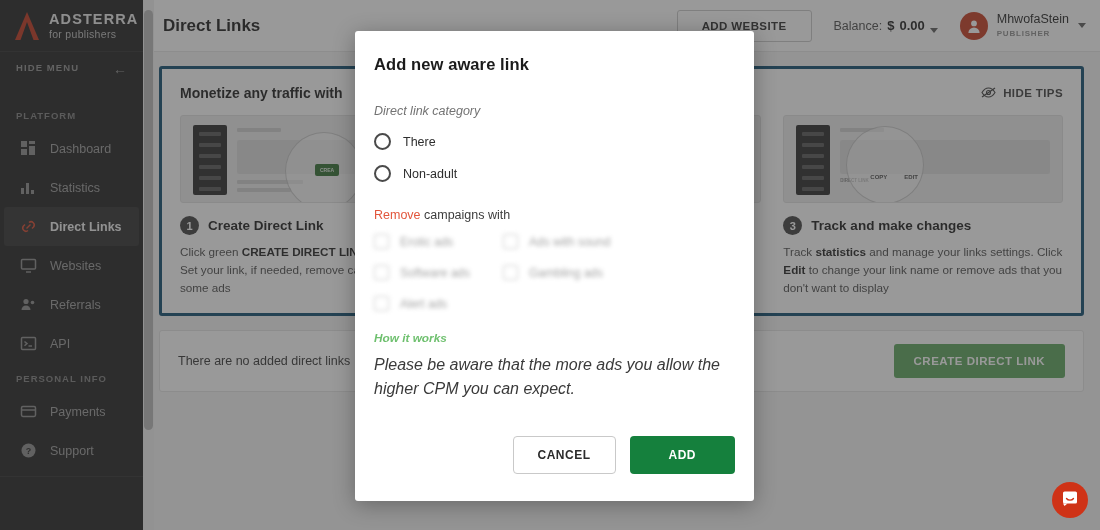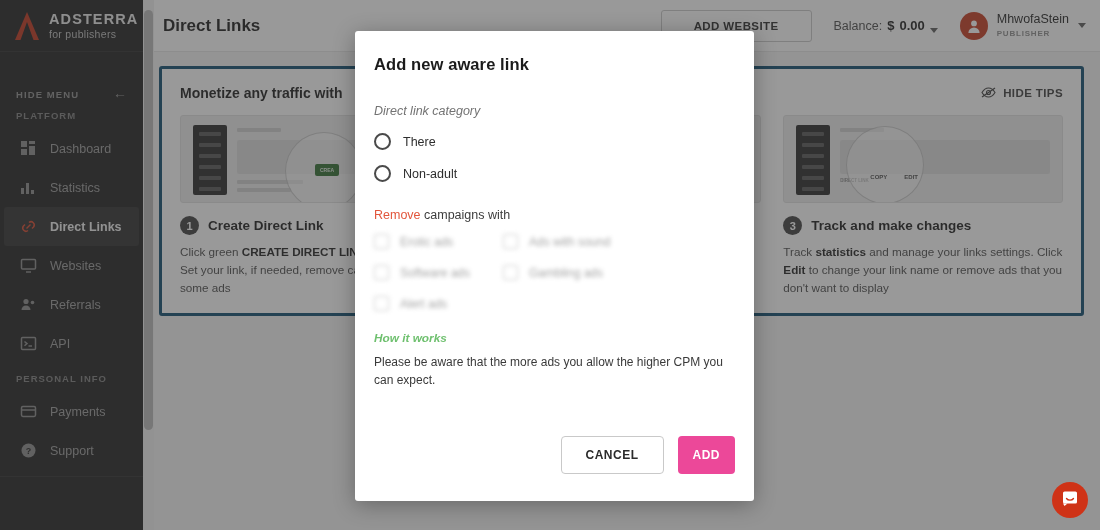--- a/index.html
+++ b/index.html
@@ -26,21 +26,21 @@
   .brand-logo { width: 26px; height: 30px; flex: none; position: relative; }
   .brand-text { line-height: 1; }
   .brand-title {
     font-size: 14.5px; font-weight: bold; color: #e8e8e8;
     letter-spacing: 1.1px;
   }
   .brand-sub {
     font-size: 10.5px; color: #bdbdbd; letter-spacing: .3px; margin-top: 2px;
   }
   .hide-menu {
-    height: 38px; display: flex; align-items: flex-end;
+    height: 38px; display: flex; align-items: flex-start;
     padding: 0 16px 0 16px; justify-content: space-between;
     margin-top: 10px;
   }
   .hide-menu-label {
     font-size: 9.5px; color: #8d8d8d; letter-spacing: 1.1px; font-weight: bold;
   }
   .arrow-left { color: #8d8d8d; font-size: 14px; line-height: 1; }
   .section-label {
     font-size: 9.5px; color: #7d7d7d; letter-spacing: 1px;
     font-weight: bold; padding: 10px 0 8px 16px;
@@ -66,21 +66,21 @@
   }
   .topbar {
     height: 52px; display: flex; align-items: center;
     padding: 0 14px 0 20px; background: #fff;
     border-bottom: 1px solid #e6e6e6;
   }
   .page-title { font-size: 17px; font-weight: bold; color: #1b1b1b; }
   .topbar-right { margin-left: auto; display: flex; align-items: center; gap: 22px; }
   .btn-outline {
     border: 1px solid #c9c9c9; background: #fff; border-radius: 3px;
-    padding: 9px 32px; font-size: 11.5px; font-weight: bold;
+    padding: 9px 24px; font-size: 11.5px; font-weight: bold;
     color: #2b2b2b; letter-spacing: .4px; white-space: nowrap;
   }
   .balance { font-size: 12.5px; color: #4a4a4a; display: flex; align-items: flex-end; gap: 5px; }
   .balance b { color: #1b1b1b; font-size: 13px; }
   .caret { width:0;height:0;border-left:4.5px solid transparent;border-right:4.5px solid transparent;border-top:5px solid #5a5a5a; }
   .user-box { display: flex; align-items: center; gap: 9px; }
   .avatar {
     width: 28px; height: 28px; border-radius: 50%;
     background: #c5391f; display:flex; align-items:center; justify-content:center;
   }
@@ -167,29 +167,29 @@
     margin-top:12px; filter: blur(2.2px); opacity:.5; pointer-events:none;
     display:grid; grid-template-columns: 129px 1fr; row-gap: 16px;
   }
   .check-row { display:flex; align-items:center; gap:11px; }
   .checkbox {
     width:15px; height:15px; border:1.6px solid #9a9a9a; border-radius:2px;
     background:#fff; flex:none;
   }
   .check-label { font-size:12px; color:#4a4a4a; }
   .how-title { font-size:11.8px; font-weight:bold; font-style:italic; color:#6fc06f; margin-top:20px; }
-  .how-body { font-size:12px; color:#3a3a3a; line-height:1.5; margin-top:8px; }
+  .how-body { font-size:16px; font-style:italic; color:#3a3a3a; line-height:1.5; margin-top:8px; }
   .modal-actions { margin-top:auto; display:flex; justify-content:flex-end; gap:14px; padding-bottom:27px; }
   .btn-cancel {
     border:1px solid #c9c9c9; background:#fff; border-radius:4px;
     padding:11px 24px; font-size:12px; font-weight:bold; color:#2b2b2b; letter-spacing:.5px;
   }
   .btn-add {
-    border:none; background:#ec4899; color:#fff; border-radius:4px;
-    padding:11px 15px; font-size:12px; font-weight:bold; letter-spacing:.5px;
+    border:none; background:#15803d; color:#fff; border-radius:4px;
+    padding:11px 39px; font-size:12px; font-weight:bold; letter-spacing:.5px;
   }
 
   
   .chat-widget {
     position:absolute; right:12px; bottom:12px; width:36px; height:36px;
     border-radius:50%; background:#cf3317; z-index:12;
     display:flex; align-items:center; justify-content:center;
   }
 </style>
 </head>
@@ -409,20 +409,24 @@
               </div>
               <div class="step-head">
                 <div class="badge-num">3</div>
                 <div class="step-title">Track and make changes</div>
               </div>
               <div class="step-body">Track <b>statistics</b> and manage your links settings. Click <b>Edit</b> to change your link name or remove ads that you don't want to display</div>
             </div>
           </div>
       </div>
 
+      <div class="bottom-card">
+        <div class="empty-text">There are no added direct links</div>
+        <button class="btn-green">CREATE DIRECT LINK</button>
+      </div>
     </div>
   </div>
 
   <div class="scroll-track"></div>
   <div class="scroll-thumb"></div>
 
   <div class="overlay"></div>
 
   <div class="modal">
     <div class="modal-title">Add new aware link</div>

